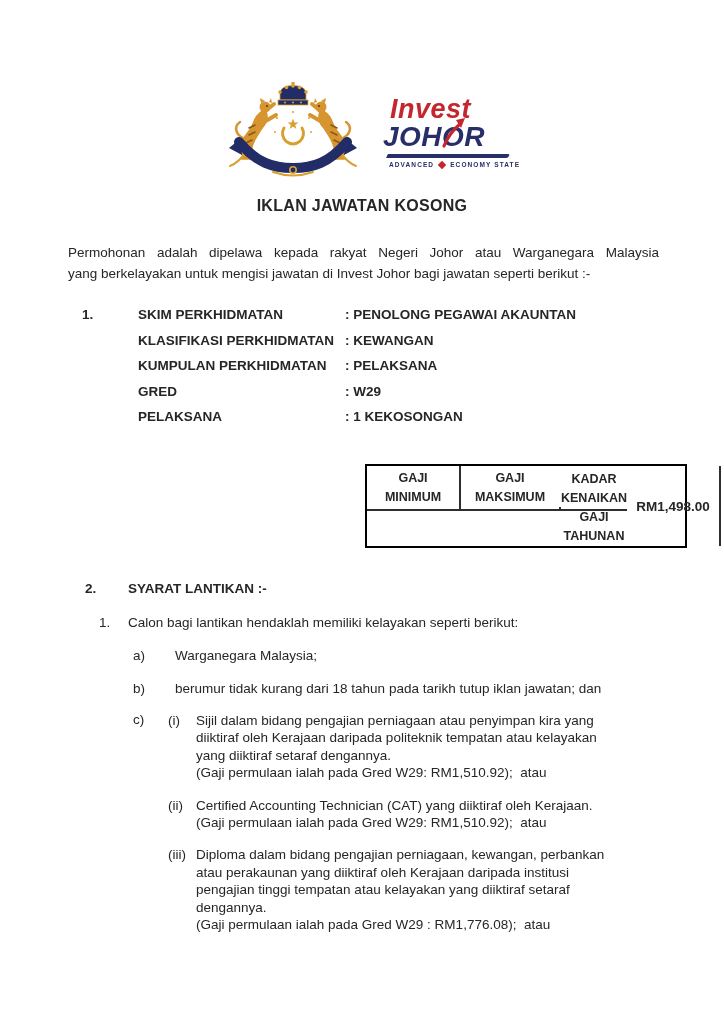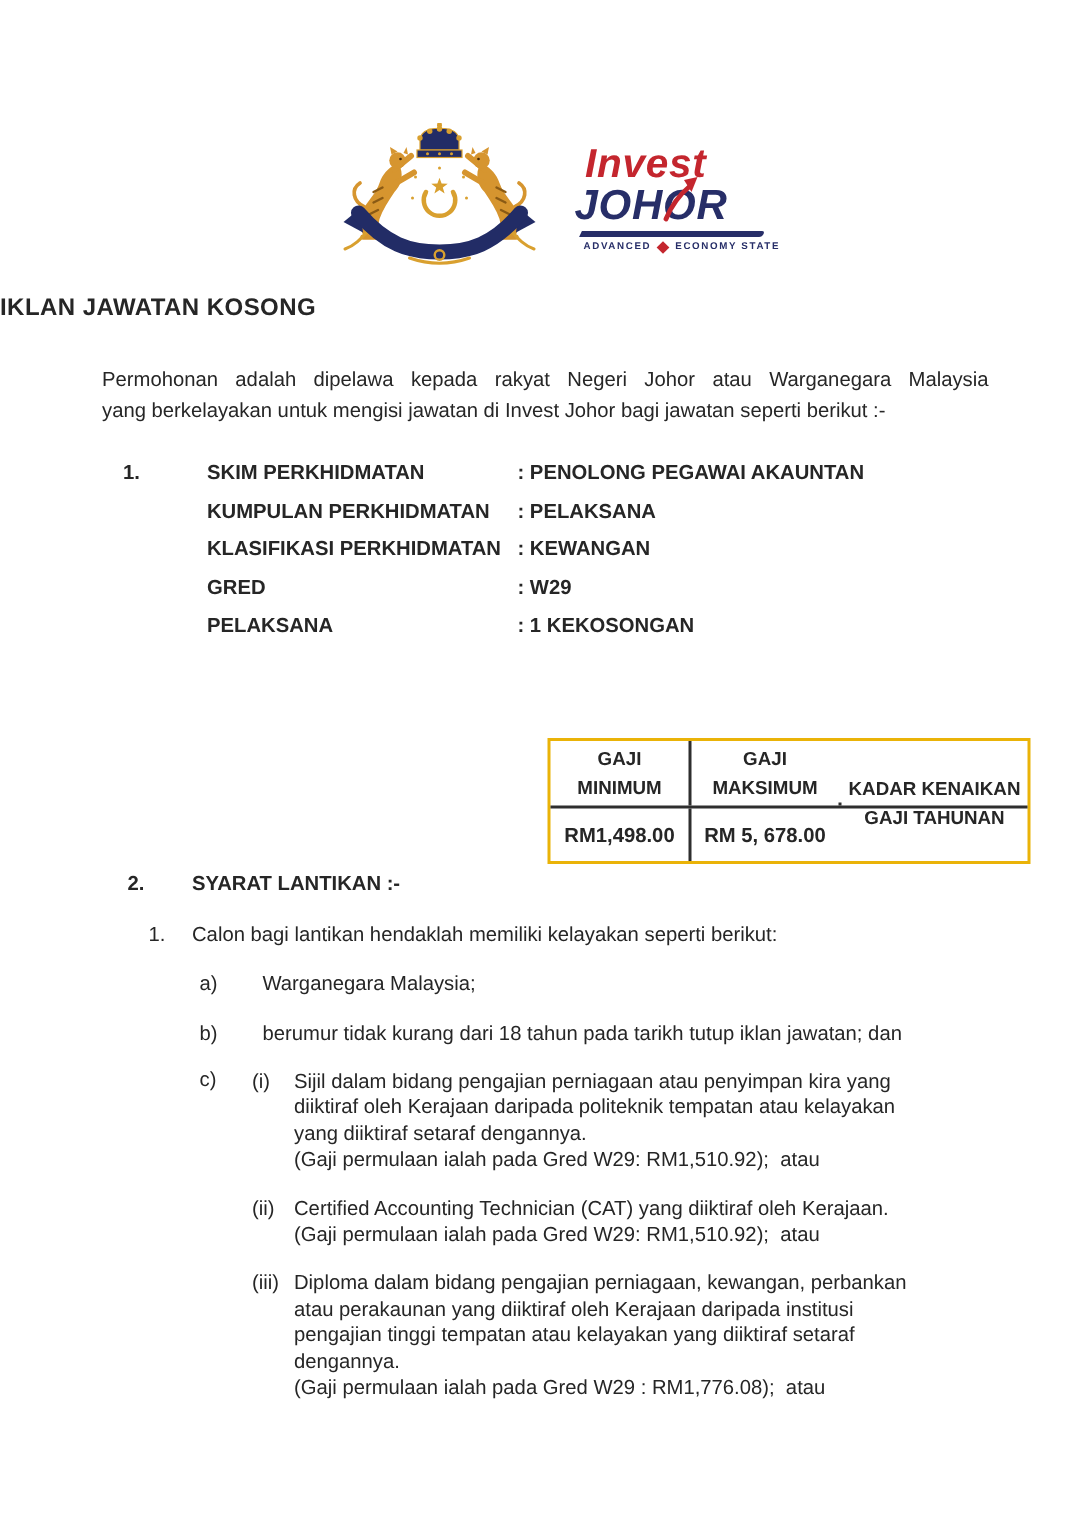--- a/index.html
+++ b/index.html
@@ -29,34 +29,34 @@
   }
   .tagline {
     display:flex; align-items:center; gap:5px; margin-top:3px; margin-left:6px;
     font-size:6.5px; font-weight:700; letter-spacing:1.1px; color:#272e68;
     white-space:nowrap;
   }
   .diamond { width:6px; height:6px; background:#c4262e; transform:rotate(45deg); flex:0 0 auto; }
   
   .doc-title {
     position:absolute; top:197px; left:0; width:100%;
-    font-size:16px; font-weight:700; letter-spacing:0.3px;
+    text-align:center; font-size:16px; font-weight:700; letter-spacing:0.3px;
   }
   .intro { position:absolute; top:243px; left:68px; width:591px; font-size:13.5px; line-height:20.5px; }
   .intro-line-1 { text-align:justify; text-align-last:justify; }
   
   .s1 { position:absolute; top:307px; left:0; width:100%; font-weight:700; font-size:13.5px; }
   .kv-row { position:relative; height:25.5px; }
   .kv-num   { position:absolute; left:82px; }
   .kv-label { position:absolute; left:128px; white-space:nowrap;margin-left:10px; }
   .kv-value { position:absolute; left:345px; white-space:nowrap; }
   
   .salary-table {
-    position:absolute; left:365px; top:492px; width:322px; height:84px;
-    border:2px solid #eab308; display:flex; flex-direction:column;
+    position:absolute; left:365px; top:464px; width:322px; height:84px;
+    border:2px solid #000000; display:flex; flex-direction:row;
   }
   .st-row { display:flex; }
   .st-row.head { height:45px; border-bottom:2px solid #2e2e2e; }
   .st-row.data { flex:1; }
   .st-cell {
     display:flex; align-items:center; justify-content:center; text-align:center;
     font-weight:700; white-space:pre-line;
   }
   .st-row .st-cell + .st-cell { border-left:2px solid #2e2e2e; }
   .st-cell.c1 { width:92px; } .st-cell.c2 { width:100px; } .st-cell.c3 { flex:1;margin-top:41px; }
@@ -174,26 +174,26 @@
     <div>yang berkelayakan untuk mengisi jawatan di Invest Johor bagi jawatan seperti berikut :-</div>
   </div>
 
   <div class="s1">
     <div class="kv-row">
       <span class="kv-num">1.</span>
       <span class="kv-label">SKIM PERKHIDMATAN</span>
       <span class="kv-value">: PENOLONG PEGAWAI AKAUNTAN</span>
     </div>
     <div class="kv-row">
+      <span class="kv-label">KLASIFIKASI PERKHIDMATAN</span>
+      <span class="kv-value">: KEWANGAN</span>
+    </div>
+    <div class="kv-row">
       <span class="kv-label">KUMPULAN PERKHIDMATAN</span>
       <span class="kv-value">: PELAKSANA</span>
-    </div>
-    <div class="kv-row">
-      <span class="kv-label">KLASIFIKASI PERKHIDMATAN</span>
-      <span class="kv-value">: KEWANGAN</span>
     </div>
     <div class="kv-row">
       <span class="kv-label">GRED</span>
       <span class="kv-value">: W29</span>
     </div>
     <div class="kv-row">
       <span class="kv-label">PELAKSANA</span>
       <span class="kv-value">: 1 KEKOSONGAN</span>
     </div>
   </div>

